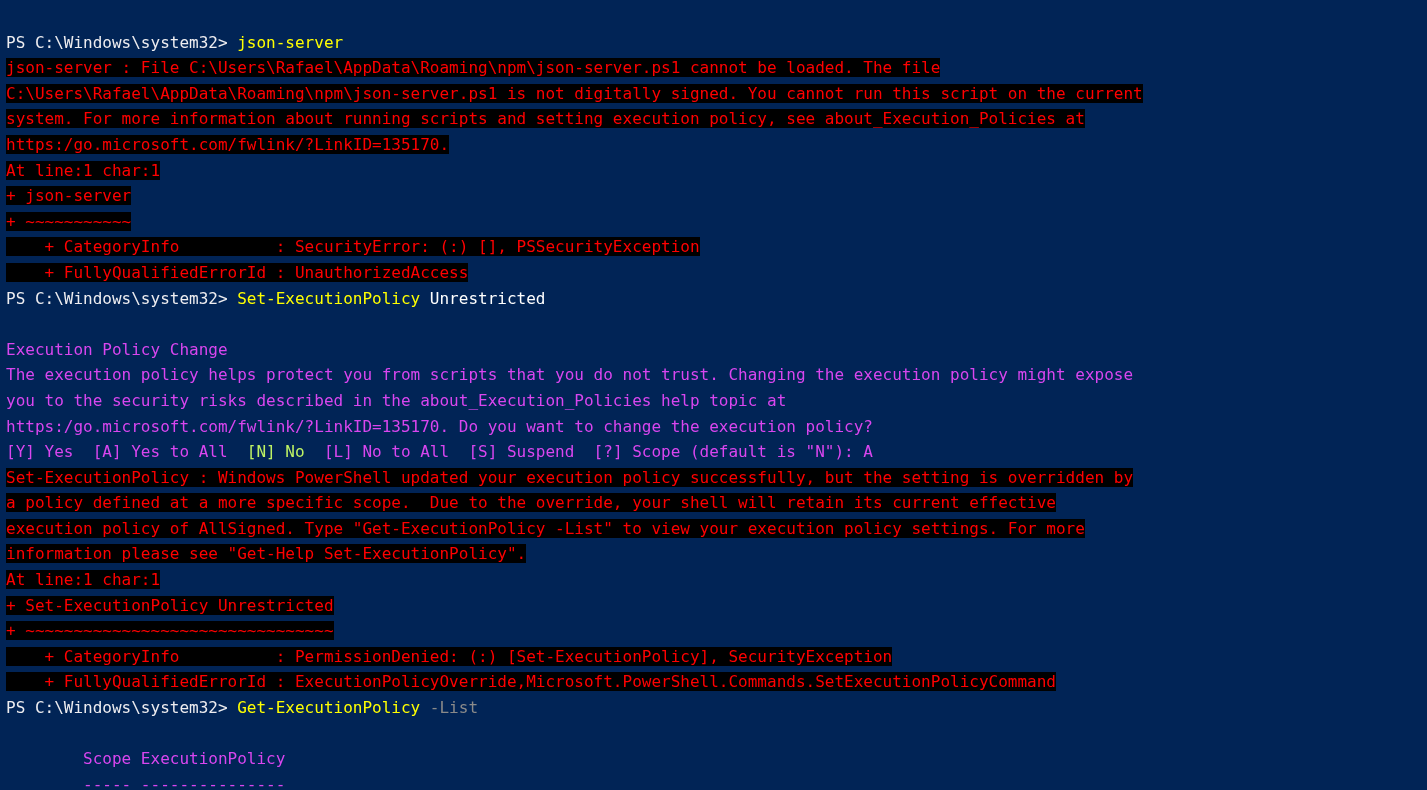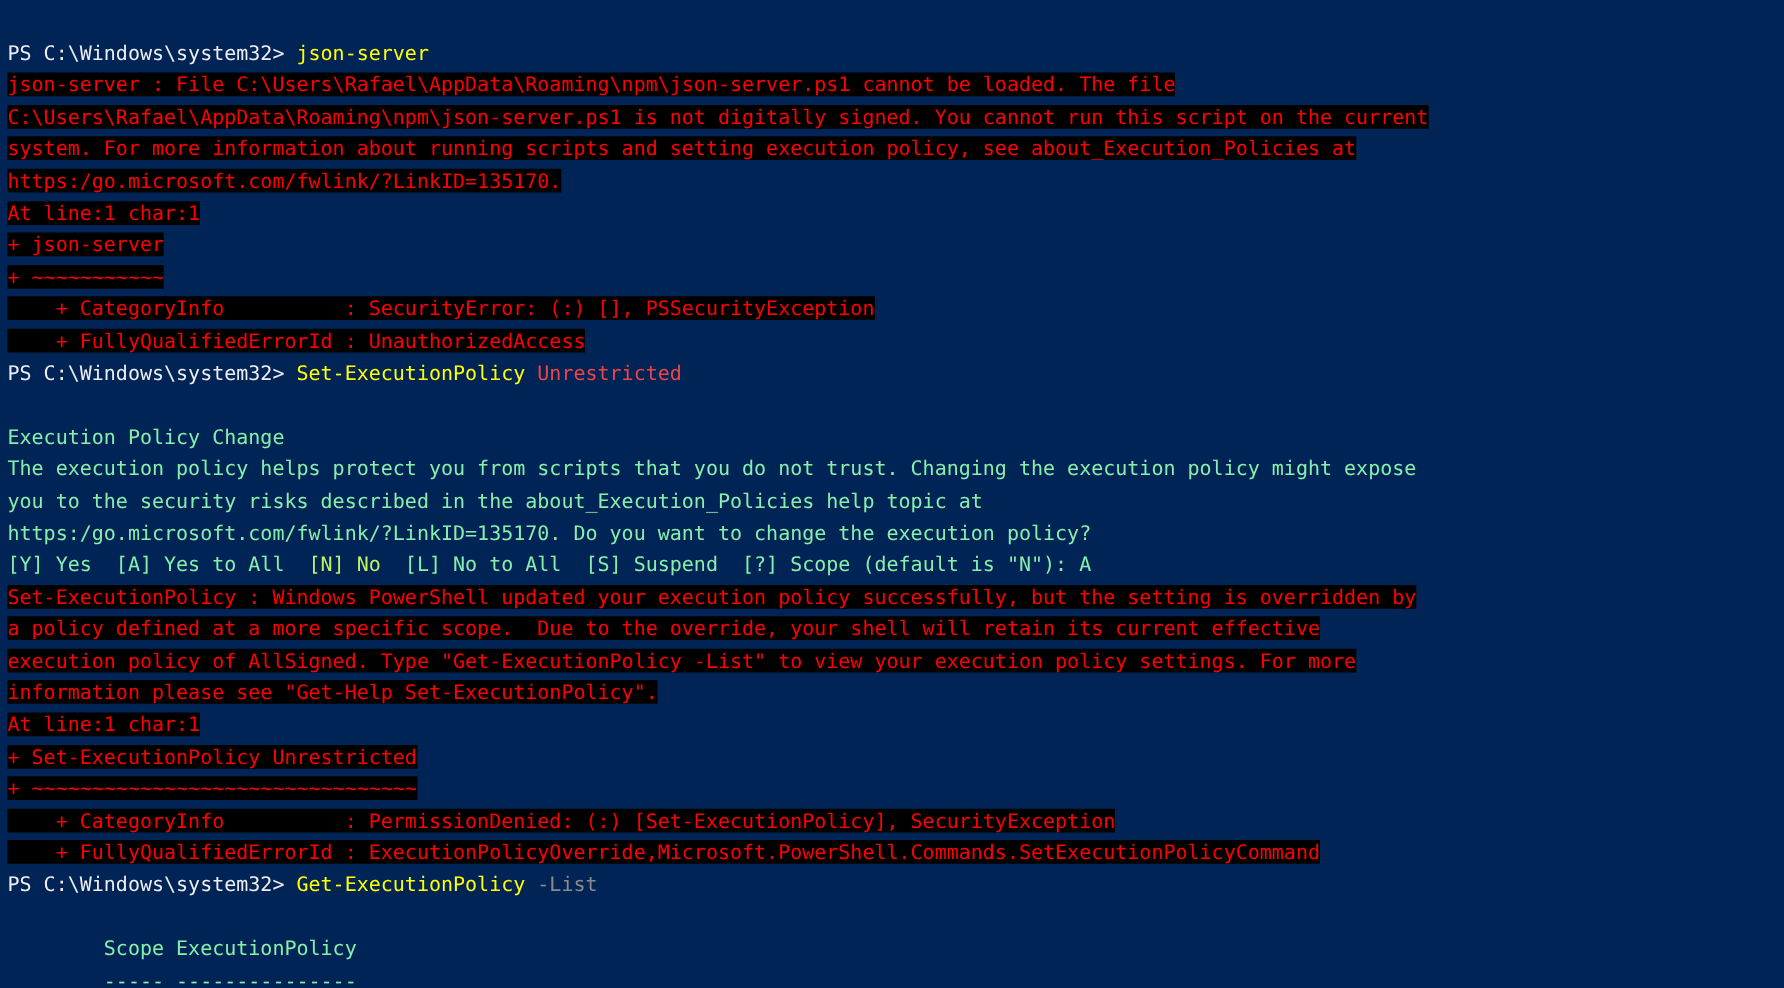--- a/index.html
+++ b/index.html
@@ -14,25 +14,25 @@
   .terminal {
     width: 1427px;
     height: 790px;
     box-sizing: border-box;
     padding: 4px 6px;
     white-space: pre-wrap;
     word-break: break-word;
   }
   .prompt { color: #eeedf0; }
   .cmd    { color: #ffff00; }
-  .arg    { color: #ef4444; margin-top: 44px; }
+  .arg    { color: #ffffff; margin-top: 44px; }
   .flag   { color: #8a8a8a; }
   .err    { color: #ff0000; background:#000000; }
   .hi-default { color: #bef264; }
-  .w      { color: #86efac; }
+  .w      { color: #d946ef; }
 </style>
 </head>
 <body>
 
 <div class="terminal">
 <span class="prompt">PS C:\Windows\system32&gt; </span><span class="cmd">json-server</span>
 <span class="err">json-server : File C:\Users\Rafael\AppData\Roaming\npm\json-server.ps1 cannot be loaded. The file
 C:\Users\Rafael\AppData\Roaming\npm\json-server.ps1 is not digitally signed. You cannot run this script on the current
 system. For more information about running scripts and setting execution policy, see about_Execution_Policies at
 https:/go.microsoft.com/fwlink/?LinkID=135170.

